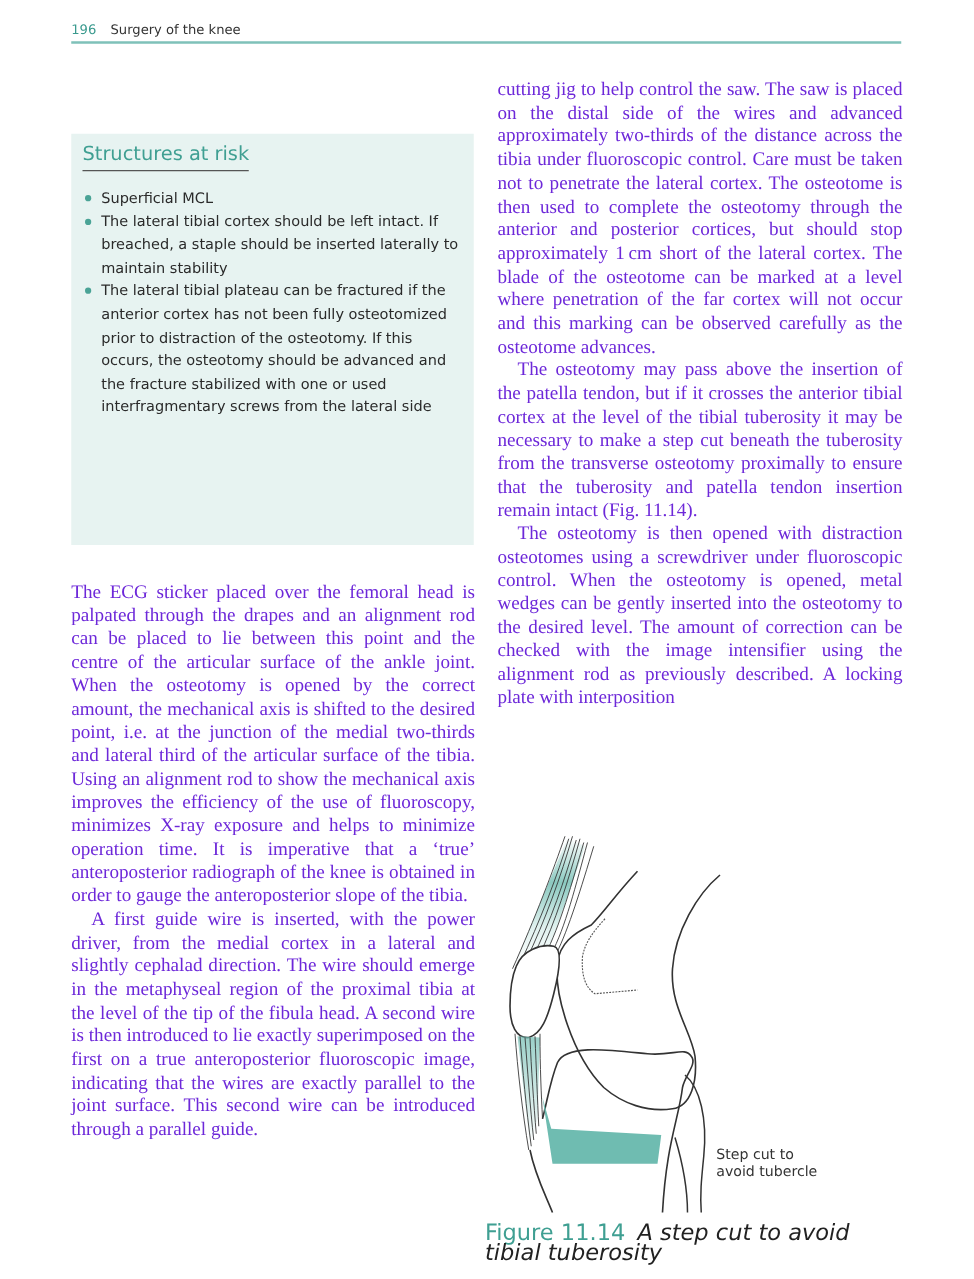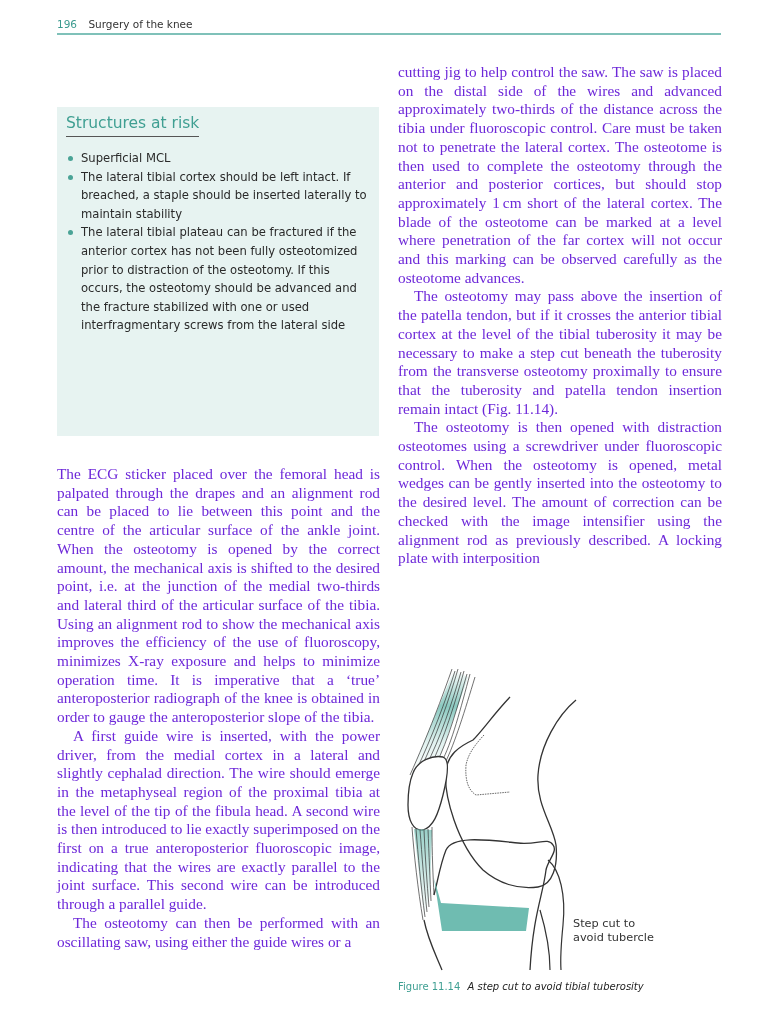--- a/index.html
+++ b/index.html
@@ -56,22 +56,22 @@
   .figure {
     position: absolute; left: 398px; top: 655px; width: 324px; height: 320px;
   }
   .figure svg { position: absolute; left: 0; top: 0; }
   .fig-label {
     position: absolute; left: 175px; top: 262px;
     font-family: "DejaVu Sans", sans-serif; font-size: 11.3px; color: #333;
     line-height: 14px; width: 110px;
   }
   .fig-caption {
-    position: absolute; left: 398px; top: 979px; width: 330px;
-    font-family: "DejaVu Sans", sans-serif; font-size: 10px; color: #222;
+    position: absolute; left: 388px; top: 979px; width: 330px;
+    font-family: "DejaVu Sans", sans-serif; font-size: 18px; color: #222;
     line-height: 16px;
   }
   .fig-caption .num { color: #3f9f92; margin-right: 4px; }
   .fig-caption .txt { font-style: italic; }
 </style>
 </head>
 <body>
 
 <div class="page">
 
@@ -86,21 +86,20 @@
     <ul class="risk-list">
       <li><span class="dot"></span><span>Superficial MCL</span></li>
       <li><span class="dot"></span><span>The lateral tibial cortex should be left intact. If breached, a staple should be inserted laterally to maintain stability</span></li>
       <li><span class="dot"></span><span>The lateral tibial plateau can be fractured if the anterior cortex has not been fully osteotomized prior to distraction of the osteotomy. If this occurs, the osteotomy should be advanced and the fracture stabilized with one or used interfragmentary screws from the lateral side</span></li>
     </ul>
   </div>
 
   <div class="col col-left">
     <p>The ECG sticker placed over the femoral head is palpated through the drapes and an alignment rod can be placed to lie between this point and the centre of the articular surface of the ankle joint. When the osteotomy is opened by the correct amount, the mechanical axis is shifted to the desired point, i.e. at the junction of the medial two-thirds and lateral third of the articular surface of the tibia. Using an alignment rod to show the mechanical axis improves the efficiency of the use of fluoroscopy, minimizes X-ray exposure and helps to minimize operation time. It is imperative that a ‘true’ anteroposterior radiograph of the knee is obtained in order to gauge the anteroposterior slope of the tibia.</p>
     <p class="indent">A first guide wire is inserted, with the power driver, from the medial cortex in a lateral and slightly cephalad direction. The wire should emerge in the metaphyseal region of the proximal tibia at the level of the tip of the fibula head. A second wire is then introduced to lie exactly superimposed on the first on a true anteroposterior fluoroscopic image, indicating that the wires are exactly parallel to the joint surface. This second wire can be introduced through a parallel guide.</p>
-    <p class="indent">The osteotomy can then be performed with an oscillating saw, using either the guide wires or a</p>
   </div>
 
   <div class="col col-right">
     <p>cutting jig to help control the saw. The saw is placed on the distal side of the wires and advanced approximately two-thirds of the distance across the tibia under fluoroscopic control. Care must be taken not to penetrate the lateral cortex. The osteotome is then used to complete the osteotomy through the anterior and posterior cortices, but should stop approximately 1 cm short of the lateral cortex. The blade of the osteotome can be marked at a level where penetration of the far cortex will not occur and this marking can be observed carefully as the osteotome advances.</p>
     <p class="indent">The osteotomy may pass above the insertion of the patella tendon, but if it crosses the anterior tibial cortex at the level of the tibial tuberosity it may be necessary to make a step cut beneath the tuberosity from the transverse osteotomy proximally to ensure that the tuberosity and patella tendon insertion remain intact (Fig. 11.14).</p>
     <p class="indent">The osteotomy is then opened with distraction osteotomes using a screwdriver under fluoroscopic control. When the osteotomy is opened, metal wedges can be gently inserted into the osteotomy to the desired level. The amount of correction can be checked with the image intensifier using the alignment rod as previously described. A locking plate with interposition</p>
   </div>
 
   <div class="figure">
     <svg width="324" height="320" viewBox="0 0 324 320">

